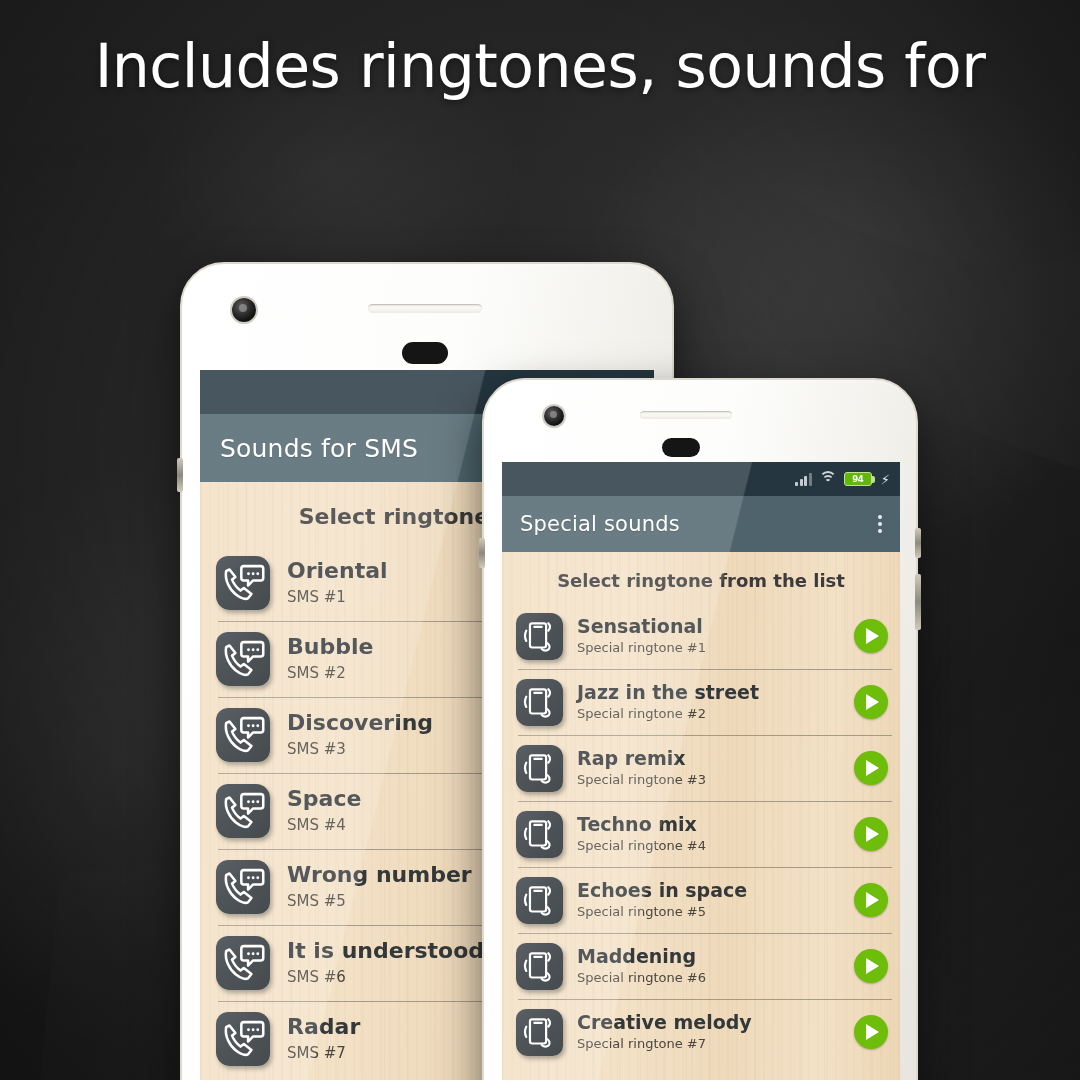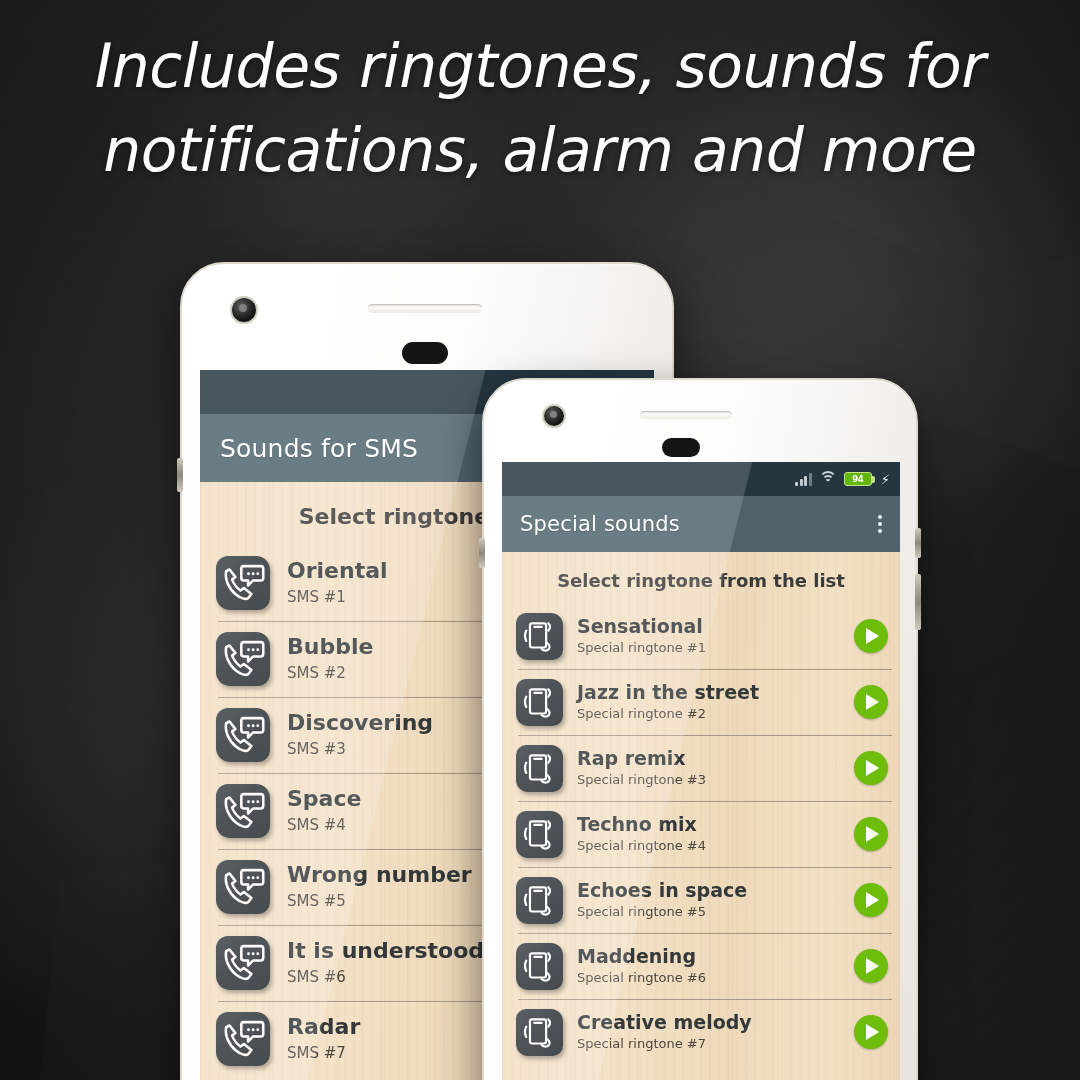--- a/index.html
+++ b/index.html
@@ -31,21 +31,21 @@
     text-align: center;
     color: #ffffff;
     font-family: "DejaVu Sans", sans-serif;
     font-size: 60px;
     line-height: 84px;
     font-weight: 400;
     letter-spacing: -0.5px;
     text-shadow: 0 2px 6px rgba(0,0,0,.45);
     z-index: 40;
   }
-  #headline .l { display:block; white-space: nowrap; font-style: italic; }
+  #headline .l { display:block; white-space: nowrap; }
 
   
   .phone { position: absolute; }
 
   .body-shell {
     position: absolute; inset: 0;
     background: linear-gradient(100deg,#ffffff 0%, #fdfdfc 45%, #f2f1ec 72%, #e6e4dc 100%);
     border-radius: 44px;
     box-shadow: 0 18px 45px rgba(0,0,0,.55), 0 2px 0 rgba(255,255,255,.25) inset;
     border: 2px solid #ddd9cd;
@@ -234,21 +234,20 @@
     <ellipse cx="560" cy="1010" rx="420" ry="160" fill="url(#g1)"></ellipse>
     <ellipse cx="330" cy="170" rx="200" ry="140" fill="url(#g2)"></ellipse>
     <path d="M700 150 C 820 220, 980 300, 1080 250 L1080 470 C 960 430, 800 360, 690 300 Z" fill="#3a3a3a" opacity=".38"></path>
     <path d="M60 880 C 180 830, 300 900, 420 1010 L380 1080 L40 1080 Z" fill="#3c3c3c" opacity=".30"></path>
   </svg>
   <div id="bg-vig"></div>
 </div>
 
 <div id="headline">
   <span class="l">Includes ringtones, sounds for</span>
-  <span class="l">notifications, alarm and more</span>
 </div>
 
 <div class="phone" id="phone-left">
   <div class="body-shell"></div>
   <div class="edge-btn" style="left:-3px; top:196px; height:34px;"></div>
   <div class="edge-btn" style="right:-3px; top:196px; height:34px;"></div>
   <div class="cam"></div>
   <div class="grille"></div>
   <div class="sensor"></div>
 

